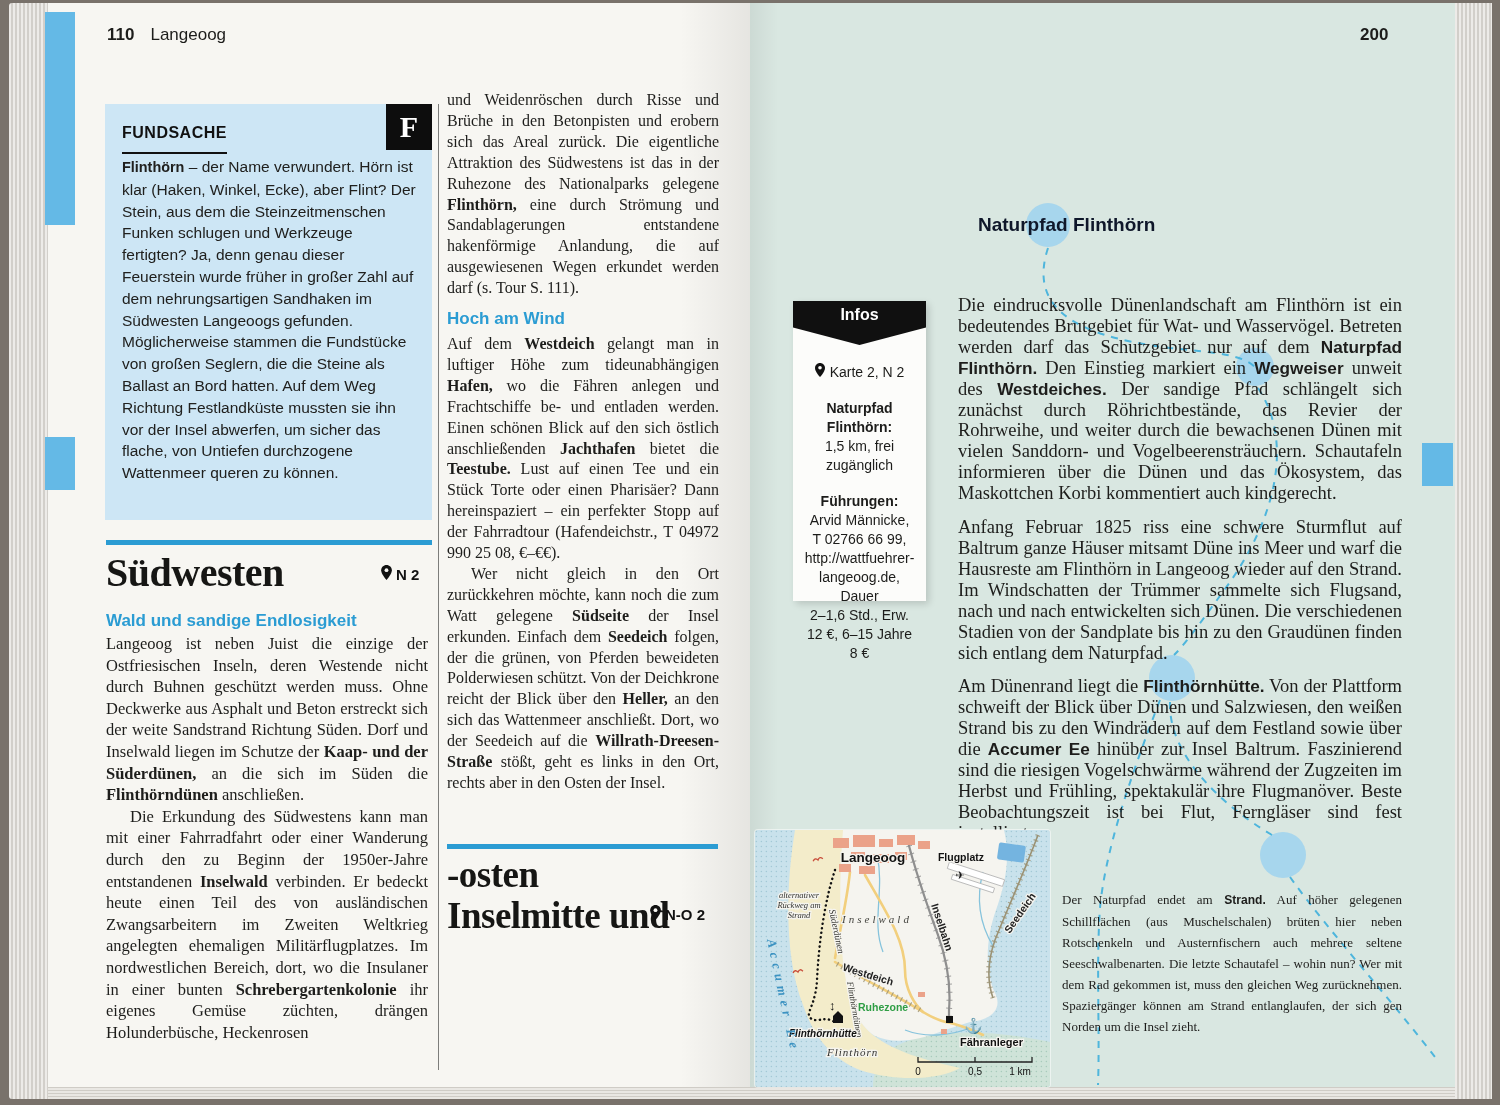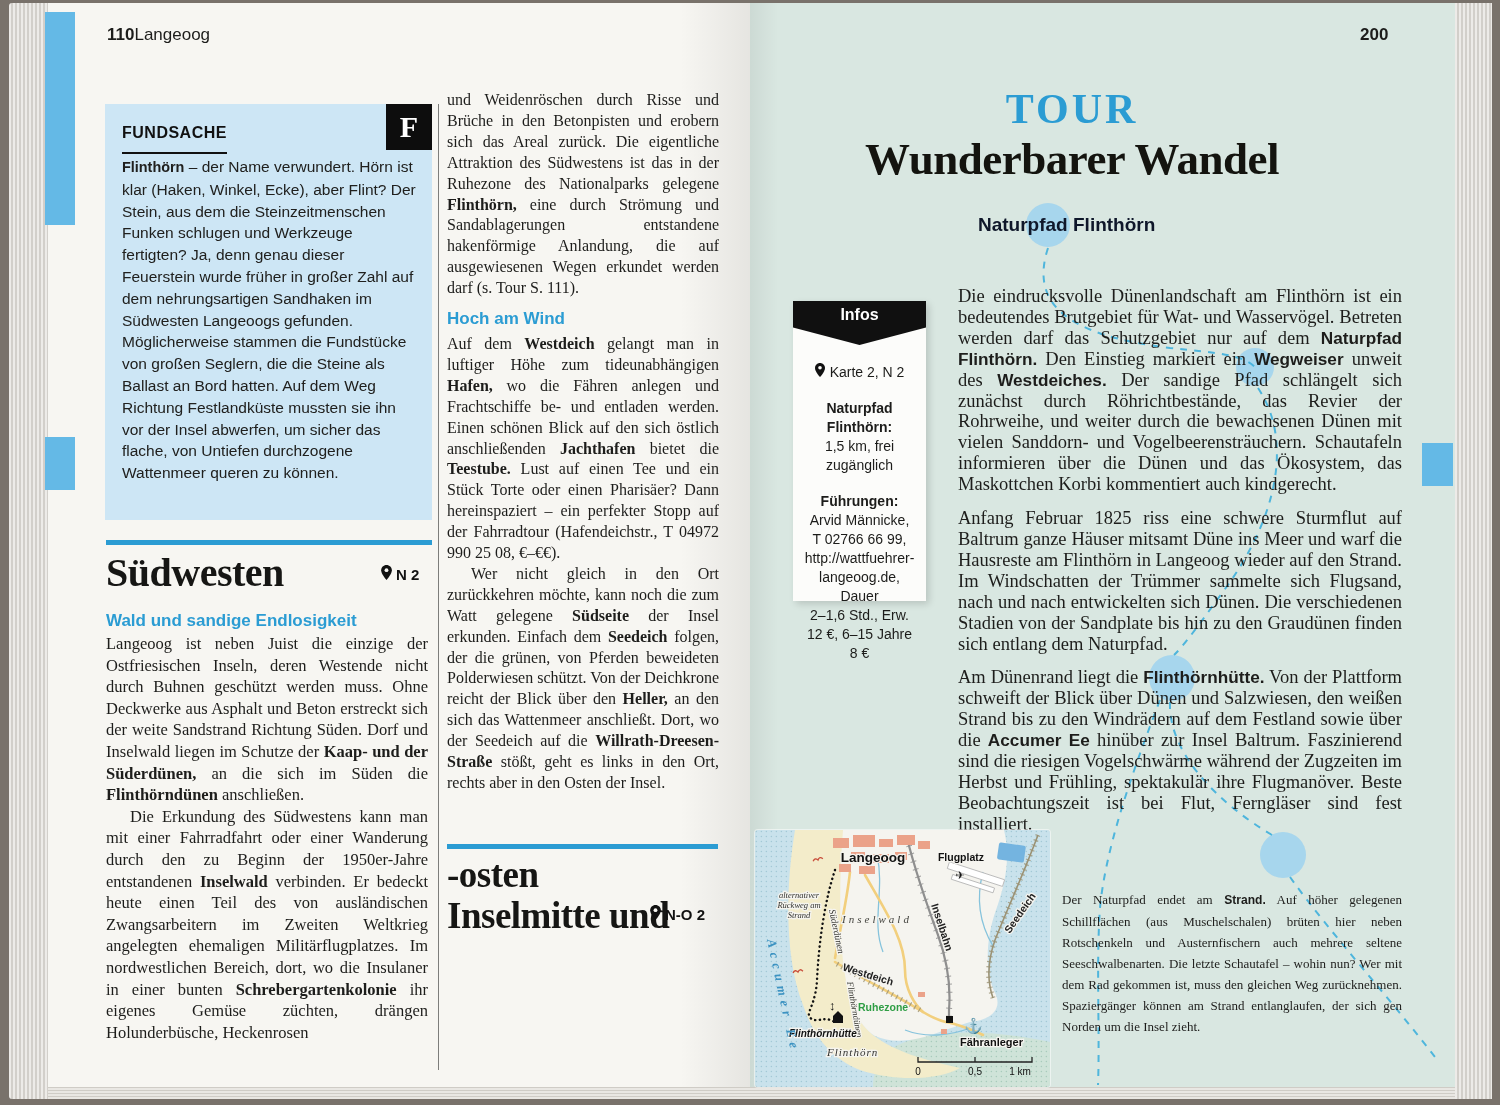--- a/index.html
+++ b/index.html
@@ -8,21 +8,21 @@
   .abs{position:absolute;}
   
   .stack-left{left:9px;top:3px;width:39px;height:1096px;background:repeating-linear-gradient(90deg,#edebe8 0 2px,#d2cfca 2px 4px);border-radius:3px 0 0 3px;}
   .stack-right{left:1455px;top:3px;width:37px;height:1096px;background:repeating-linear-gradient(90deg,#edebe8 0 2px,#d2cfca 2px 4px);}
   .stack-bottom{left:48px;top:1087px;width:1407px;height:12px;background:repeating-linear-gradient(0deg,#e9e7e3 0 2px,#cfccc6 2px 3px);}
   .page-left{left:48px;top:3px;width:702px;height:1084px;background:#f7f6f2;background-image:linear-gradient(90deg,rgba(0,0,0,0) 90%,rgba(0,0,0,.07));}
   .page-right{left:750px;top:3px;width:705px;height:1084px;background:#d9e7e1;background-image:linear-gradient(90deg,rgba(0,0,0,.06),rgba(0,0,0,0) 4%);}
   .tab{background:#64b9e6;z-index:6;}
   
   .runhead{left:107px;top:25px;font-size:17px;color:#1d1d1b;z-index:2;}
-  .runhead .num{font-weight:bold;margin-right:0;}
+  .runhead .num{font-weight:bold;margin-right:16px;}
   .runhead-r{left:1360px;top:25px;font-size:17px;font-weight:bold;color:#1d1d1b;z-index:2;}
   .fundsache{left:105px;top:104px;width:327px;height:416px;background:#cde6f5;z-index:2;}
   .f-badge{position:absolute;right:0;top:0;width:46px;height:46px;background:#0d0d0d;color:#fff;font-family:"Liberation Serif",serif;font-weight:bold;font-size:30px;text-align:center;line-height:46px;}
   .f-title{position:absolute;left:17px;top:20px;font-weight:bold;font-size:16px;letter-spacing:.5px;color:#111;border-bottom:2px solid #111;padding-bottom:10px;}
   .f-body{position:absolute;left:17px;top:52px;width:296px;font-size:15.5px;line-height:21.8px;color:#20201e;}
   .rule{background:#2b9cd3;height:5px;z-index:2;}
   .h1{font-family:"Liberation Serif",serif;font-weight:bold;color:#161614;letter-spacing:-0.5px;z-index:2;}
   .gridref{display:flex;align-items:center;gap:4px;font-weight:bold;font-size:15px;color:#111;z-index:3;}
   .subhead{color:#2b9cd3;font-weight:bold;font-size:17px;z-index:2;}
   .serifcol{font-family:"Liberation Serif",serif;color:#1d1d1b;text-align:justify;z-index:2;overflow:hidden;}
@@ -36,21 +36,21 @@
   .kicker-block{left:862px;top:85px;width:420px;text-align:center;z-index:4;}
   .kicker{font-family:"Liberation Serif",serif;font-weight:bold;font-size:42px;color:#2b9cd3;letter-spacing:3px;}
   .big-title{font-family:"Liberation Serif",serif;font-weight:bold;font-size:45px;color:#14140f;letter-spacing:-0.5px;margin-top:0px;}
   .subtitle{left:978px;top:214px;font-weight:bold;font-size:19px;color:#0f172a;z-index:4;}
   .infobox{left:793px;top:301px;width:133px;height:300px;background:#fcfcfa;box-shadow:3px 3px 7px rgba(0,0,0,.15);z-index:4;text-align:center;font-size:14px;line-height:19px;color:#1c1c1a;}
   .info-head{position:absolute;left:0;top:0;width:133px;height:44px;background:#101010;clip-path:polygon(0 0,100% 0,100% 60%,50% 100%,0 60%);color:#fff;font-weight:bold;font-size:16px;text-align:center;line-height:28px;}
   .info-body{position:absolute;left:6px;top:62px;width:121px;}
   .info-row{display:flex;justify-content:center;align-items:center;gap:5px;}
   .bold{font-weight:bold;}
   .mt{margin-top:17px;}
-  .maincol{left:958px;top:286px;width:444px;font-size:18.5px;line-height:20.9px;z-index:4;}
+  .maincol{left:958px;top:295px;width:444px;font-size:18.5px;line-height:20.9px;z-index:4;}
   .maincol p{margin:0 0 13px 0;}
   .p4col{left:1062px;top:853px;width:340px;font-size:13px;line-height:21px;z-index:4;margin-top:36px;}
   .decor{left:750px;top:3px;z-index:3;}
   .mapbox{left:755px;top:830px;width:295px;height:257px;z-index:5;border-radius:3px;overflow:hidden;box-shadow:0 0 0 1px rgba(255,255,255,.5);}
   .pin-ic{display:inline-block;}
   svg text{font-family:"Liberation Sans",sans-serif;}
   svg text.ser{font-family:"Liberation Serif",serif;}
 </style>
 </head>
 <body>
@@ -123,24 +123,20 @@
     <circle cx="533" cy="852" r="23" fill="#9ed2ee" opacity="0.85"></circle>
     <g stroke="#3fb0dc" stroke-width="2" fill="none" stroke-dasharray="7 7" opacity="0.9">
       <path d="M298,245 C280,300 315,332 420,345 C470,350 492,352 505,364"></path>
       <path d="M508,385 C545,440 525,520 472,590 C452,618 432,645 424,652"></path>
       <path d="M420,699 C418,750 468,800 522,832"></path>
       <path d="M540,874 C580,930 640,995 688,1058"></path>
       <path d="M410,697 C378,780 355,850 350,905 C346,960 350,1030 348,1082"></path>
     </g>
   </svg>
 
-  <div class="abs kicker-block">
-    <div class="kicker">TOUR</div>
-    <div class="big-title">Wunderbarer Wandel</div>
-  </div>
   <div class="abs subtitle">Naturpfad Flinthörn</div>
 
   <div class="abs infobox">
     <div class="info-head">Infos</div>
     <div class="info-body">
       <div class="info-row">
         <span class="pin-ic"><svg width="10" height="14" viewBox="0 0 10 14">
               <path d="M5 0C2.2 0 0 2.2 0 5c0 3.8 5 9 5 9s5-5.2 5-9C10 2.2 7.8 0 5 0z" fill="#111"></path>
               <circle cx="5" cy="4.8" r="1.8" fill="#fcfcfa"></circle>
             </svg></span>

